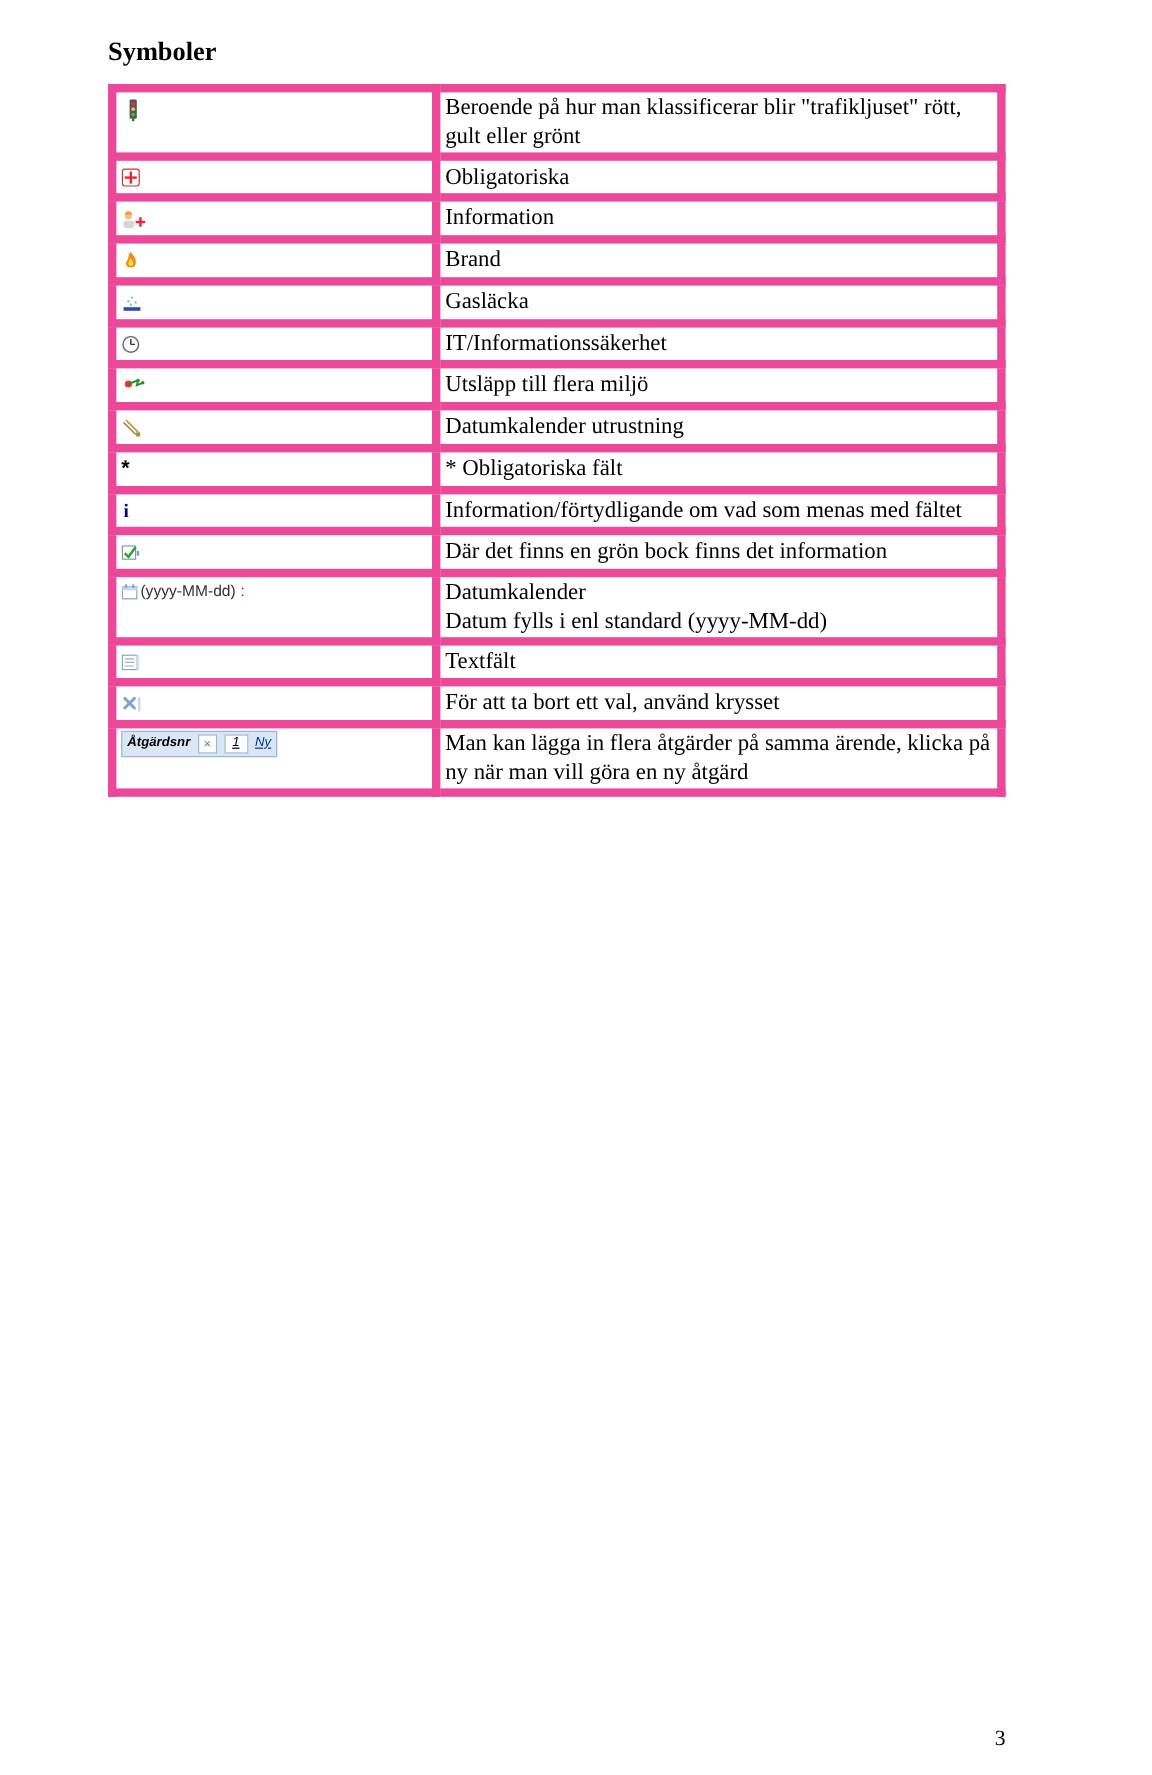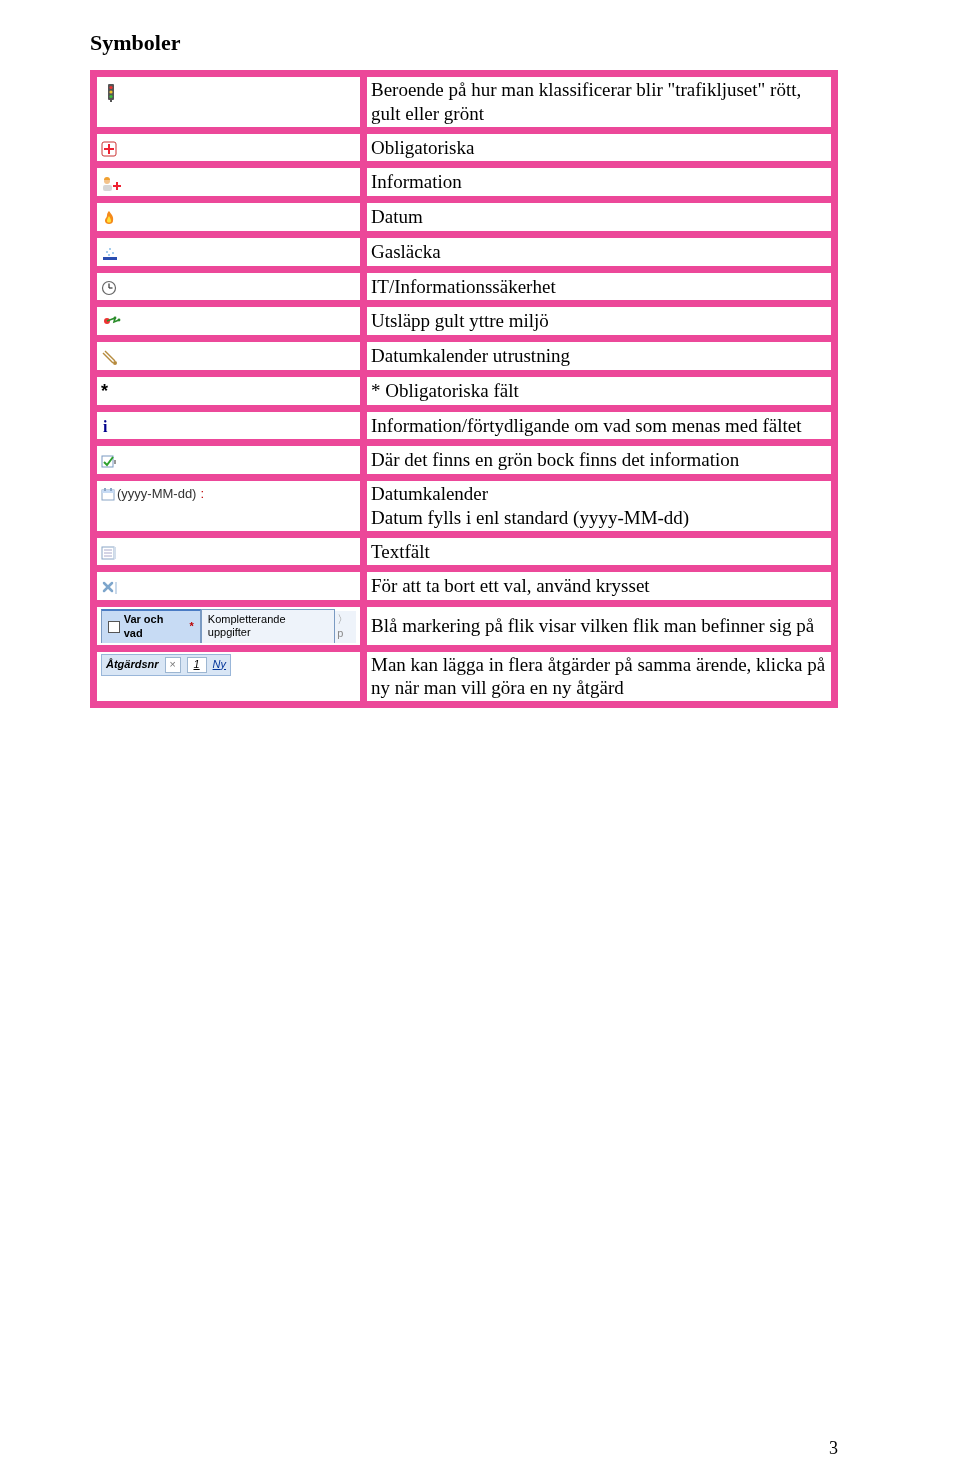--- a/index.html
+++ b/index.html
@@ -168,21 +168,21 @@
 
       <tr>
         <td class="icon-cell">
           <span class="icon-wrap">
             <svg width="16" height="18" viewBox="0 0 16 18">
               <path d="M8 1 C10 4 13 6 12 11 C12 15 4 15 4 11 C4 8 6 8 6 5 C6 3 8 1 8 1 Z" fill="#f58a1a"></path>
               <path d="M8 6 C9 8 10 9 10 11 C10 13 6 13 6 11 C6 9 8 6 8 6 Z" fill="#ffe13a"></path>
             </svg>
           </span>
         </td>
-        <td>Datum</td>
+        <td>Brand</td>
       </tr>
 
       <tr>
         <td class="icon-cell">
           <span class="icon-wrap">
             <svg width="18" height="18" viewBox="0 0 18 18">
               <rect x="2" y="13" width="14" height="3" fill="#2a4db0"></rect>
               <circle cx="6" cy="8" r="1" fill="#87bde8"></circle>
               <circle cx="9" cy="5" r="1" fill="#87bde8"></circle>
               <circle cx="12" cy="9" r="1" fill="#87bde8"></circle>
@@ -210,21 +210,21 @@
         <td class="icon-cell">
           <span class="icon-wrap">
             <svg width="20" height="16" viewBox="0 0 20 16">
               <circle cx="6" cy="6" r="3" fill="#e33"></circle>
               <path d="M6 6 L14 3 L13 7 L18 5" fill="none" stroke="#2a8c2a" stroke-width="1.6"></path>
               <circle cx="14" cy="3" r="1.4" fill="#2a8c2a"></circle>
               <circle cx="18" cy="5" r="1.4" fill="#2a8c2a"></circle>
             </svg>
           </span>
         </td>
-        <td>Utsläpp gult yttre miljö</td>
+        <td>Utsläpp till flera miljö</td>
       </tr>
 
       <tr>
         <td class="icon-cell">
           <span class="icon-wrap">
             <svg width="18" height="18" viewBox="0 0 18 18">
               <path d="M4 2 L14 12" stroke="#b68b3e" stroke-width="1.4"></path>
               <path d="M2 4 L12 14" stroke="#b68b3e" stroke-width="1.4"></path>
               <circle cx="14" cy="14" r="2" fill="#b68b3e"></circle>
             </svg>
@@ -301,36 +301,20 @@
             <svg width="18" height="16" viewBox="0 0 18 16">
               <line x1="3" y1="3" x2="11" y2="11" stroke="#7ea6cc" stroke-width="2.5" stroke-linecap="round"></line>
               <line x1="11" y1="3" x2="3" y2="11" stroke="#7ea6cc" stroke-width="2.5" stroke-linecap="round"></line>
               <rect x="14" y="2" width="2" height="12" fill="#c9d9ea"></rect>
             </svg>
           </span>
         </td>
         <td>För att ta bort ett val, använd krysset</td>
       </tr>
 
-      <tr>
-        <td class="icon-cell">
-          <div class="tabs">
-            <div class="tab active">
-              <span class="check"></span>
-              <span>Var och vad</span>
-              <span class="red">*</span>
-            </div>
-            <div class="tab">
-              <span>Kompletterande uppgifter</span>
-            </div>
-            <div class="tab trail">〉p</div>
-          </div>
-        </td>
-        <td>Blå markering på flik visar vilken flik man befinner sig på</td>
-      </tr>
 
       <tr>
         <td class="icon-cell">
           <div class="atgards">
             <span class="lbl">Åtgärdsnr</span>
             <span class="xbox">×</span>
             <span class="numbox">1</span>
             <span class="linkish">Ny</span>
           </div>
         </td>

